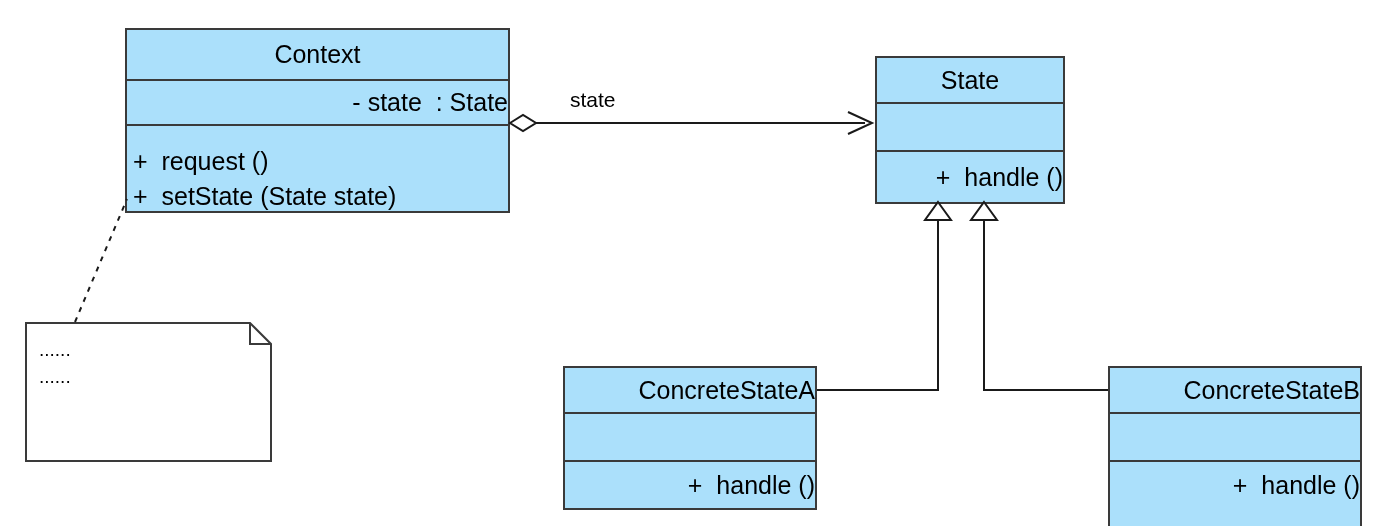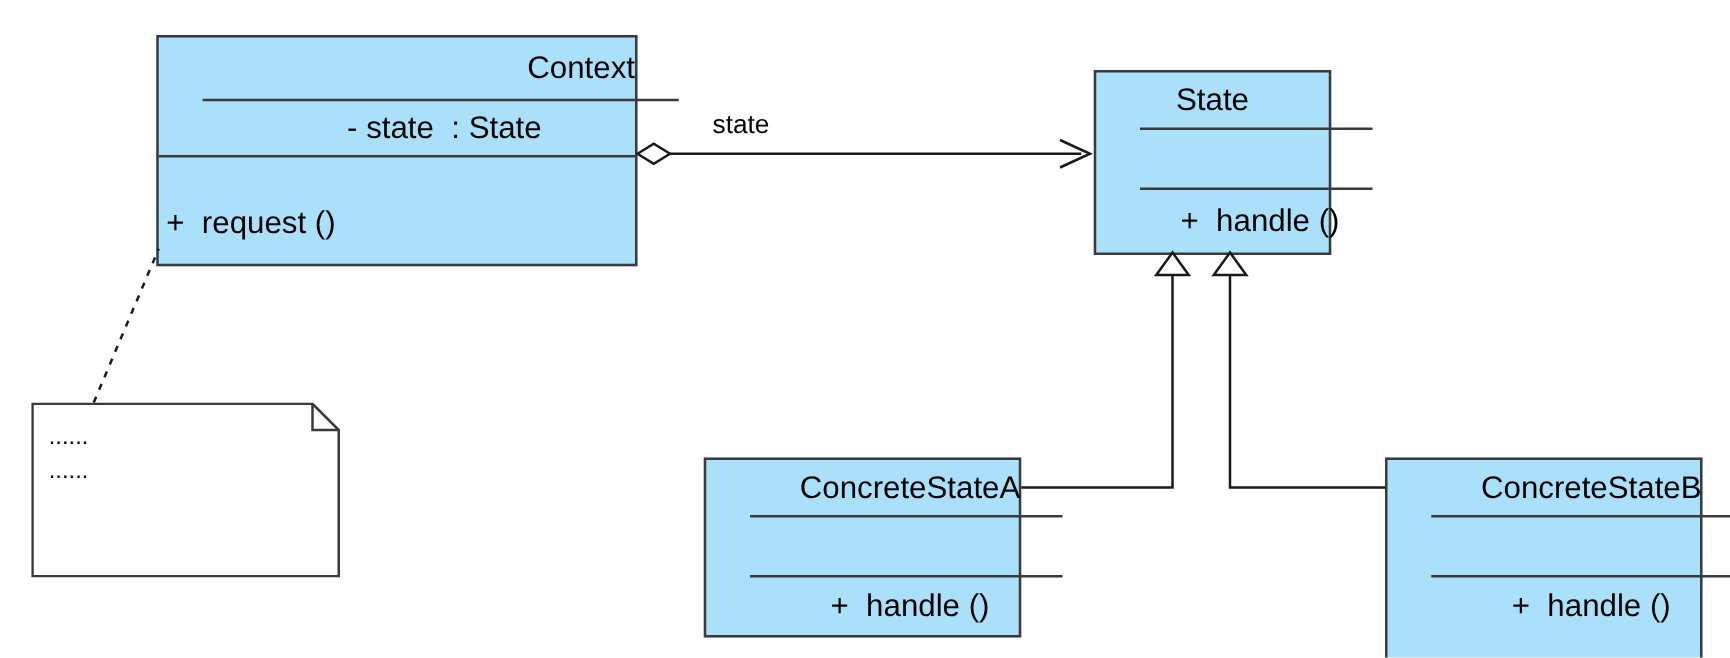--- a/index.html
+++ b/index.html
@@ -27,38 +27,38 @@
     box-sizing: border-box;
   }
   .compartment {
     box-sizing: border-box;
     display: flex;
     align-items: center;
     overflow: hidden;
     white-space: pre;
   }
   .compartment.center { justify-content: center; }
-  .compartment.left   { justify-content: center; margin-left: 35px; }
+  .compartment.left   { justify-content: flex-end; }
   .divider {
     border-top: 2px solid #3a3a3a;
   }
   .cls-name {
     font-size: 25px;
     color: #000000;
     line-height: 1;
   }
   .cls-member {
     font-size: 25px;
     color: #000000;
     line-height: 1;
     padding-left: 6px;
   }
   
   #ctx-box { left: 125px; top: 28px; width: 385px; height: 185px; }
-  #ctx-name-comp   { height: 49px; width: 100%; justify-content: flex-end; }
+  #ctx-name-comp   { height: 49px; width: 100%; }
   #ctx-attrs-comp  { height: 45px; width: 100%; }
   #ctx-ops-comp    { height: 107px; width: 100%; flex-direction: column; align-items: flex-start; justify-content: center; }
   #ctx-ops-comp .cls-member { line-height: 1.38; }
   
   #state-box { left: 875px; top: 56px; width: 190px; height: 148px; }
   #state-name-comp  { height: 44px; width: 100%; }
   #state-attrs-comp { height: 48px; width: 100%; }
   #state-ops-comp   { height: 52px; width: 100%; }
   
   #csa-box { left: 563px; top: 366px; width: 254px; height: 144px; }
@@ -112,20 +112,21 @@
 
   <div class="uml-class" id="ctx-box">
     <div class="compartment center" id="ctx-name-comp">
       <span class="cls-name">Context</span>
     </div>
     <div class="compartment left divider" id="ctx-attrs-comp">
       <span class="cls-member">- state  : State</span>
     </div>
     <div class="compartment divider" id="ctx-ops-comp">
       <span class="cls-member">+  request ()</span>
+      <span class="cls-member">+  setState (State state)</span>
     </div>
   </div>
 
   <div class="uml-class" id="state-box">
     <div class="compartment center" id="state-name-comp">
       <span class="cls-name">State</span>
     </div>
     <div class="compartment left divider" id="state-attrs-comp"></div>
     <div class="compartment left divider" id="state-ops-comp">
       <span class="cls-member">+  handle ()</span>

